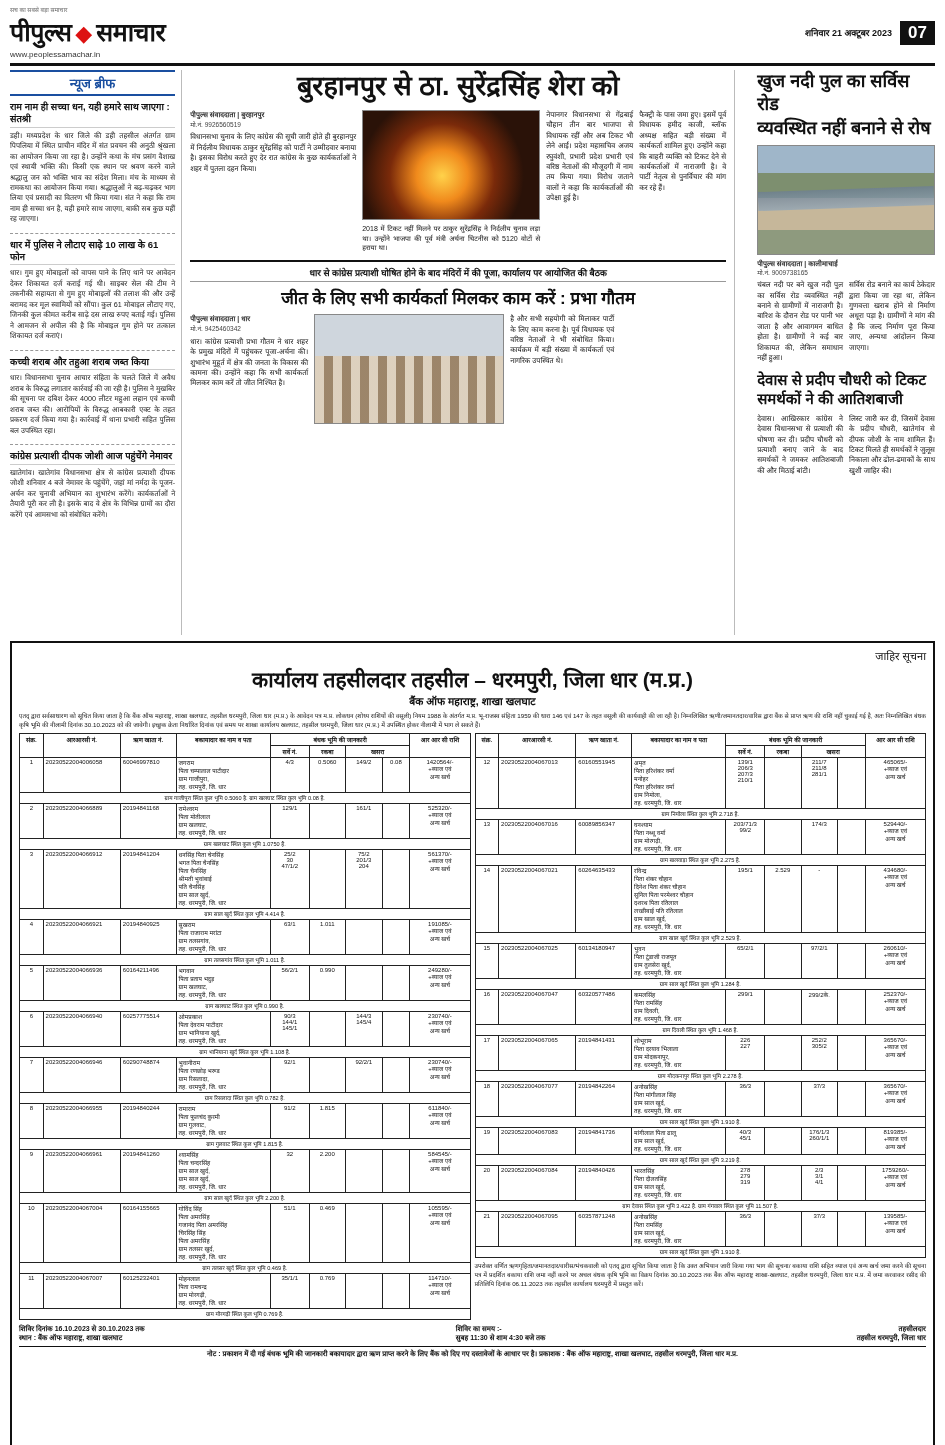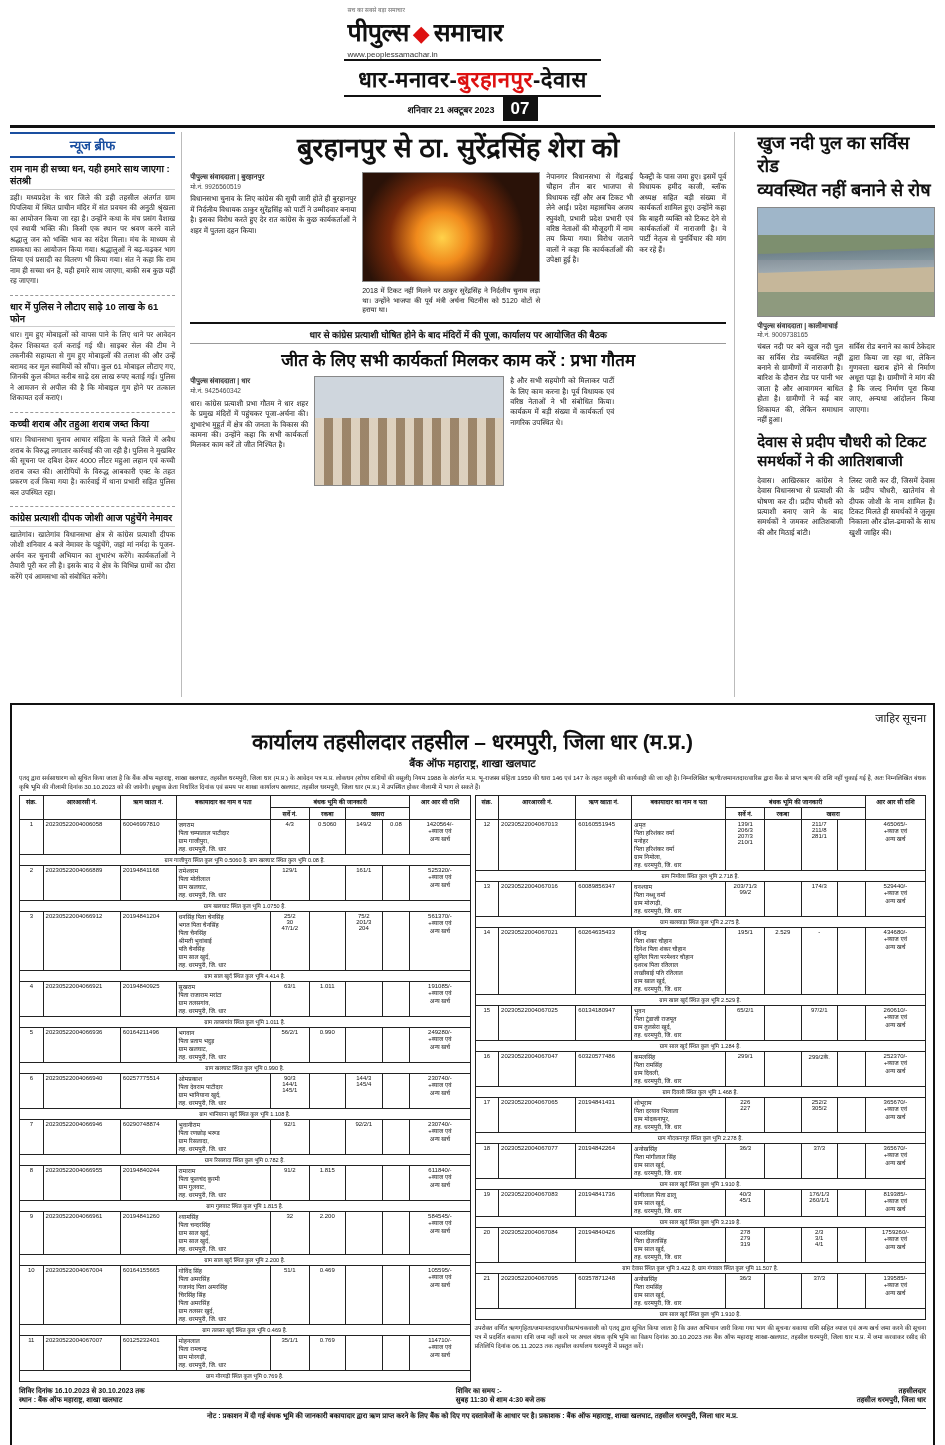--- a/index.html
+++ b/index.html
@@ -8,22 +8,22 @@
     height: 1445px;
     background: #ffffff;
     font-family: "Liberation Sans", sans-serif;
     color: #111;
     position: relative;
   }
   .page { width: 945px; height: 1445px; padding: 6px 10px; position: relative; }
 
   
   .masthead {
-    display: flex; align-items: center; justify-content: space-between;
-    border-bottom: 3px solid #111; padding-bottom: 4px; margin-bottom: 4px; flex-direction: column;
+    display: flex; justify-content: space-between;
+    border-bottom: 3px solid #111; padding-bottom: 4px; margin-bottom: 4px;
   }
   .logo-wrap { display: flex; flex-direction: column; width: 250px; }
   .logo-line { display: flex; align-items: baseline; gap: 4px; }
   .logo-main { font-size: 25px; font-weight: bold; letter-spacing: -0.5px; }
   .logo-dia { color: #d11; font-size: 22px; }
   .logo-sub { font-size: 8px; color: #333; margin-top: 2px; }
   .logo-tiny { font-size: 6px; color: #666; }
   .head-center {
     flex: 1; text-align: center;
   }
@@ -145,25 +145,20 @@
 
   <div class="masthead">
     <div class="logo-wrap">
       <div class="logo-tiny">सच का सबसे बड़ा समाचार</div>
       <div class="logo-line">
         <span class="logo-main">पीपुल्स</span>
         <span class="logo-dia">◆</span>
         <span class="logo-main">समाचार</span>
       </div>
       <div class="logo-sub">www.peoplessamachar.in</div>
-    </div>
-    <div class="head-center">
-      <div class="band">
-        <span>धार-मनावर-</span><span class="hl">बुरहानपुर</span><span>-देवास</span>
-      </div>
     </div>
     <div class="head-right">
       <div class="head-date">शनिवार 21 अक्टूबर 2023</div>
       <div class="page-no">07</div>
     </div>
   </div>
 
   <div class="top-area">
 
     <div class="col-left">

